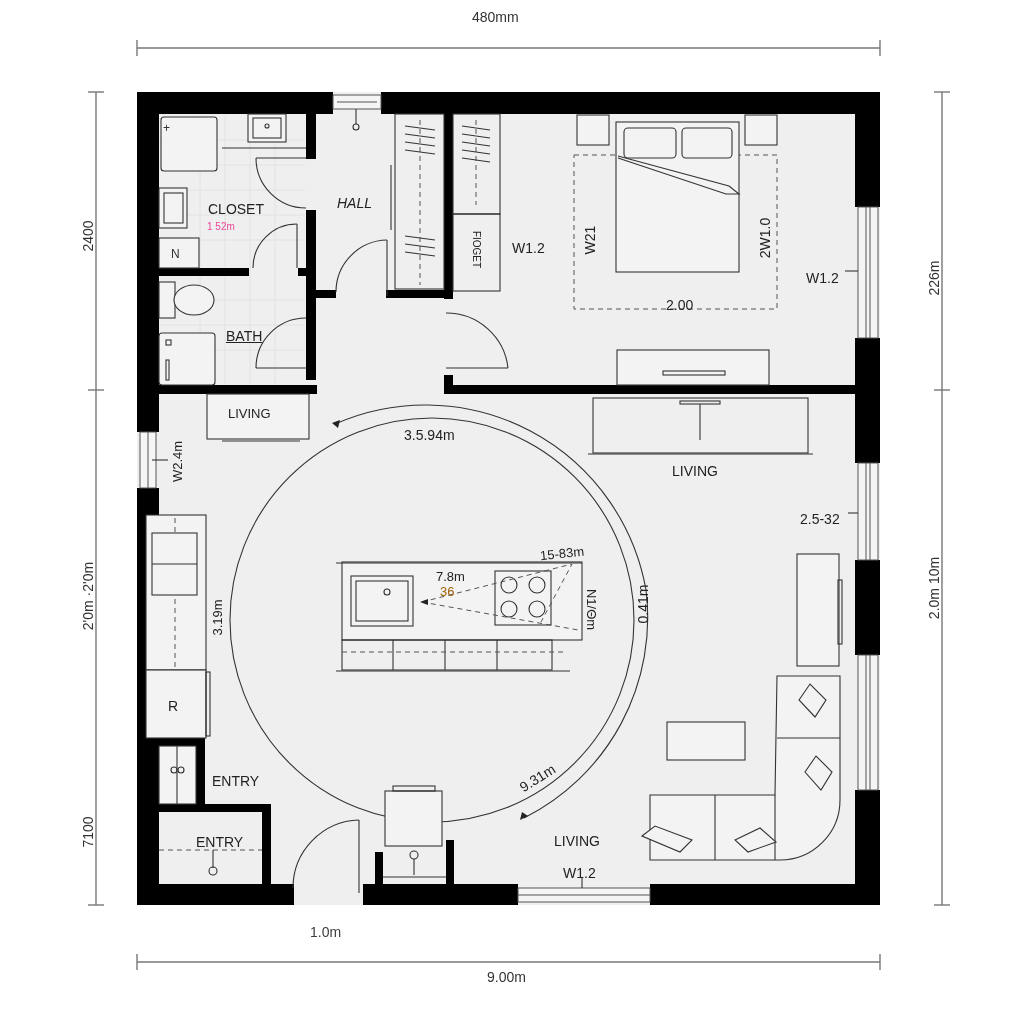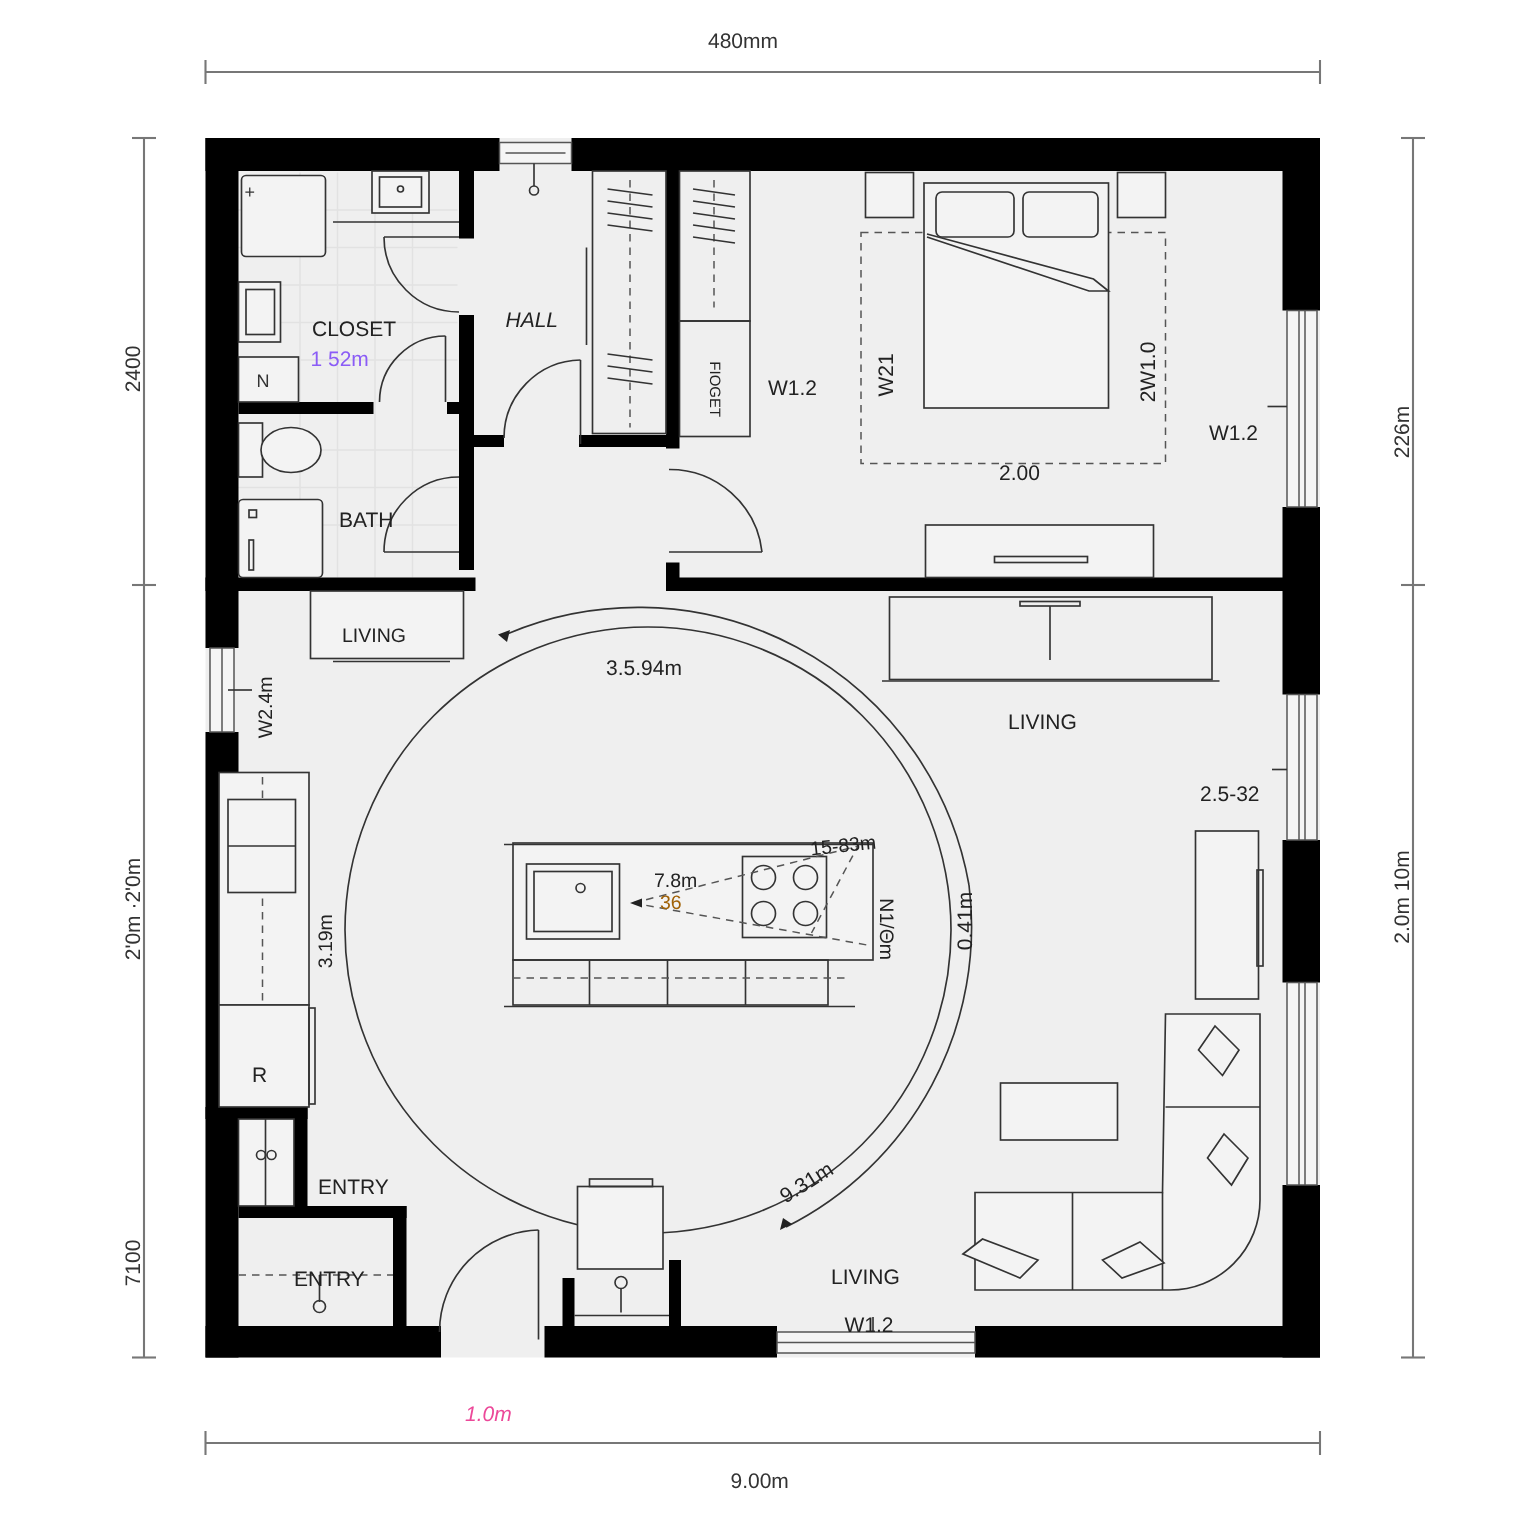--- a/index.html
+++ b/index.html
@@ -255,34 +255,34 @@
     <line class="thin" x1="414" y1="859" x2="414" y2="875"></line>
     <line class="thin" x1="383" y1="877" x2="446" y2="877"></line>
   </g>
 
   <line class="thin" x1="845" y1="271" x2="858" y2="271"></line>
   <line class="thin" x1="848" y1="513" x2="858" y2="513"></line>
   <line class="thin" x1="582" y1="878" x2="582" y2="888"></line>
   <line class="thin" x1="152" y1="460" x2="168" y2="460"></line>
 </svg>
 
-<div style="position:absolute;left:0;top:16px;width:1024px;height:801px;">
+<div style="position:absolute;left:0;top:6px;width:1024px;height:801px;">
   <span class="dim" style="position:absolute;left:472px;top:3px;font-size:14px;color:#333;">480mm</span>
   <span class="dim" style="position:absolute;left:487px;top:963px;font-size:14px;color:#333;">9.00m</span>
-  <span style="position:absolute;left:310px;top:918px;font-size:14px;color:#ec4899;font-style:italic;">1.0m</span>
+  <span style="position:absolute;left:310px;top:918px;font-size:14px;color:#404040;">1.0m</span>
   <span style="position:absolute;left:58px;top:222px;font-size:14px;color:#333;transform:rotate(-90deg);transform-origin:center;width:60px;text-align:center;">2400</span>
   <span style="position:absolute;left:38px;top:582px;font-size:14px;color:#333;transform:rotate(-90deg);width:100px;text-align:center;">2'0m ·2'0m</span>
   <span style="position:absolute;left:58px;top:818px;font-size:14px;color:#333;transform:rotate(-90deg);width:60px;text-align:center;">7100</span>
   <span style="position:absolute;left:904px;top:264px;font-size:14px;color:#333;transform:rotate(-90deg);width:60px;text-align:center;">226m</span>
   <span style="position:absolute;left:889px;top:574px;font-size:14px;color:#333;transform:rotate(-90deg);width:90px;text-align:center;">2.0m 10m</span>
 
   <span style="position:absolute;left:208px;top:195px;font-size:14px;color:#222;text-align:center;">CLOSET</span>
-  <span style="position:absolute;left:207px;top:215px;font-size:14px;color:#8b5cf6;">1 52m</span>
+  <span style="position:absolute;left:207px;top:215px;font-size:10px;color:#ec4899;">1 52m</span>
   <span style="position:absolute;left:337px;top:189px;font-size:14px;color:#222;font-style:italic;">HALL</span>
-  <span style="position:absolute;left:226px;top:322px;font-size:14px;color:#222;">BATH</span>
+  <span style="position:absolute;left:226px;top:322px;font-size:14px;color:#222;text-decoration:underline;">BATH</span>
   <span style="position:absolute;left:228px;top:400px;font-size:13px;color:#222;">LIVING</span>
   <span style="position:absolute;left:456px;top:238px;font-size:10px;color:#222;transform:rotate(90deg);width:40px;text-align:center;">FIOGET</span>
   <span style="position:absolute;left:672px;top:457px;font-size:14px;color:#222;">LIVING</span>
   <span style="position:absolute;left:554px;top:827px;font-size:14px;color:#222;">LIVING</span>
   <span style="position:absolute;left:212px;top:767px;font-size:14px;color:#222;">ENTRY</span>
   <span style="position:absolute;left:196px;top:828px;font-size:14px;color:#222;">ENTRY</span>
   <span style="position:absolute;left:168px;top:692px;font-size:14px;color:#222;">R</span>
 
   <span style="position:absolute;left:512px;top:234px;font-size:14px;color:#222;">W1.2</span>
   <span style="position:absolute;left:570px;top:226px;font-size:14px;color:#222;transform:rotate(-90deg);width:40px;text-align:center;">W21</span>

